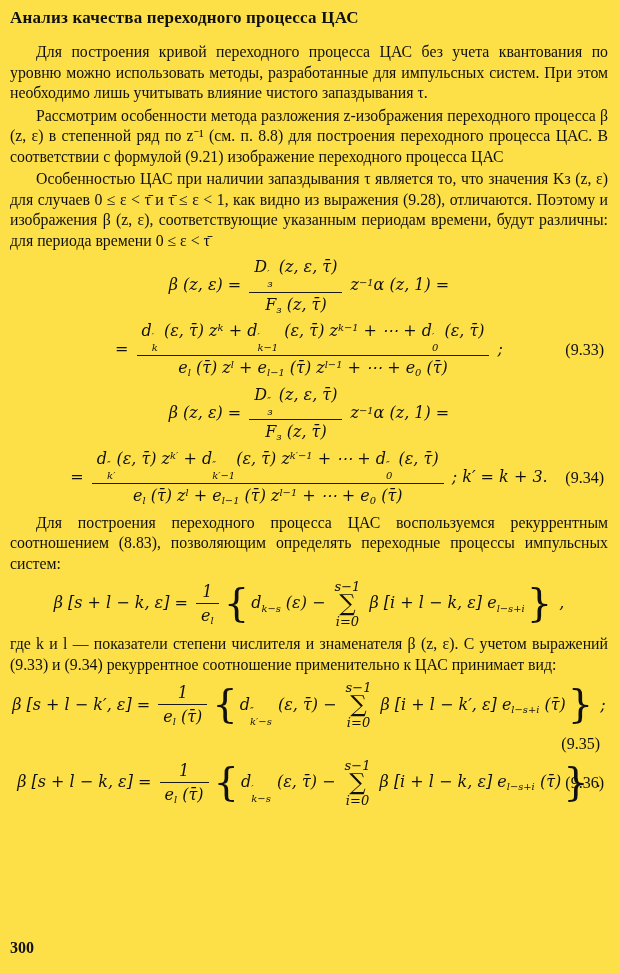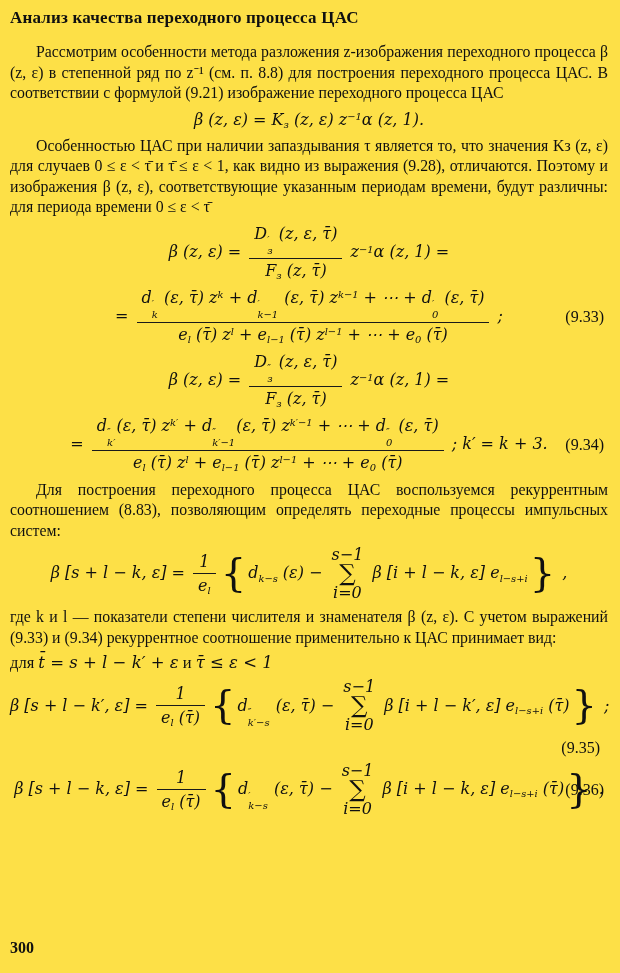--- a/index.html
+++ b/index.html
@@ -35,21 +35,21 @@
   .frac{
     display:inline-flex; flex-direction:column; text-align:center;
     vertical-align:middle; margin:0 3px;
   }
   .num{ display:block; padding:0 5px 2px 5px; border-bottom:1px solid #1a1a1a; }
   .den{ display:block; padding:2px 5px 0 5px; }
   .sum{
     display:inline-flex; flex-direction:column; align-items:center;
     vertical-align:middle; line-height:1; margin:0 4px;
   }
-  .lim{ font-size:16px; font-style:italic; }
+  .lim{ font-size:13px; font-style:italic; }
   .sigma{ font-size:23px; font-style:normal; line-height:.95; }
   .ss{
     display:inline-flex; flex-direction:column; align-items:flex-start;
     font-size:10px; line-height:1.05; vertical-align:-0.45em; margin:0 1px 0 0;
   }
   .ss span{ display:block; }
   .brc{
     font-style:normal; font-size:250%; font-weight:400; line-height:0;
     vertical-align:middle; padding:0 2px; position:relative; top:-0.06em;
   }
@@ -65,24 +65,24 @@
     position:absolute; left:10px; bottom:16px; font-size:16px; font-weight:bold;
   }
 </style>
 </head>
 <body>
 
 <div class="page">
 
   <h1 class="title">Анализ качества переходного процесса ЦАС</h1>
 
+  <p class="para ind">Для построения кривой переходного процесса ЦАС без учета квантования по уровню можно использовать методы, разработанные для импульсных систем. При этом необходимо лишь учитывать влияние чистого запаздывания τ.</p>
 
   <p class="para ind">Рассмотрим особенности метода разложения z-изображения переходного процесса β (z, ε) в степенной ряд по z⁻¹ (см. п. 8.8) для построения переходного процесса ЦАС. В соответствии с формулой (9.21) изображение переходного процесса ЦАС</p>
 
-  <div class="eq center"><span>β (z, ε) = K</span><sub>з</sub><span> (z, ε) z</span><sup>−1</sup><span>α (z, 1).</span></div>
 
   <p class="para ind">Особенностью ЦАС при наличии запаздывания τ является то, что значения Kз (z, ε) для случаев 0 ≤ ε &lt; τ̄ и τ̄ ≤ ε &lt; 1, как видно из выражения (9.28), отличаются. Поэтому и изображения β (z, ε), соответствующие указанным периодам времени, будут различны: для периода времени 0 ≤ ε &lt; τ̄</p>
 
   <div class="eq center"><span>β (z, ε) = </span><span class="frac">
         <span class="num"><span>D</span><span class="ss">
             <span>′</span>
             <span>з</span>
           </span><span> (z, ε, τ̄)</span></span>
         <span class="den"><span>F</span><sub>з</sub><span> (z, τ̄)</span></span>
       </span><span> z</span><sup>−1</sup><span>α (z, 1) =</span></div>
@@ -134,21 +134,20 @@
         <span class="num"><span>1</span></span>
         <span class="den"><span>e</span><sub>l</sub></span>
       </span><span class="brc">{</span><span>d</span><sub>k−s</sub><span> (ε) − </span><span class="sum">
         <span class="lim">s−1</span>
         <span class="sigma">∑</span>
         <span class="lim">i=0</span>
       </span><span> β [i + l − k, ε] e</span><sub>l−s+i</sub><span class="brc">}</span><span> ,</span></div>
 
   <p class="para">где k и l — показатели степени числителя и знаменателя β (z, ε). С учетом выражений (9.33) и (9.34) рекуррентное соотношение применительно к ЦАС принимает вид:</p>
 
-  <div class="lead"><span class="rm">для </span><span>t̄ = s + l − k′ + ε</span><span class="rm"> и </span><span>τ̄ ≤ ε &lt; 1</span></div>
 
   <div class="eq center rel">
     <span><span>β [s + l − k′, ε] = </span><span class="frac">
           <span class="num"><span>1</span></span>
           <span class="den"><span>e</span><sub>l</sub><span> (τ̄)</span></span>
         </span><span class="brc">{</span><span>d</span><span class="ss">
           <span>″</span>
           <span>k′−s</span>
         </span><span> (ε, τ̄) − </span><span class="sum">
           <span class="lim">s−1</span>

